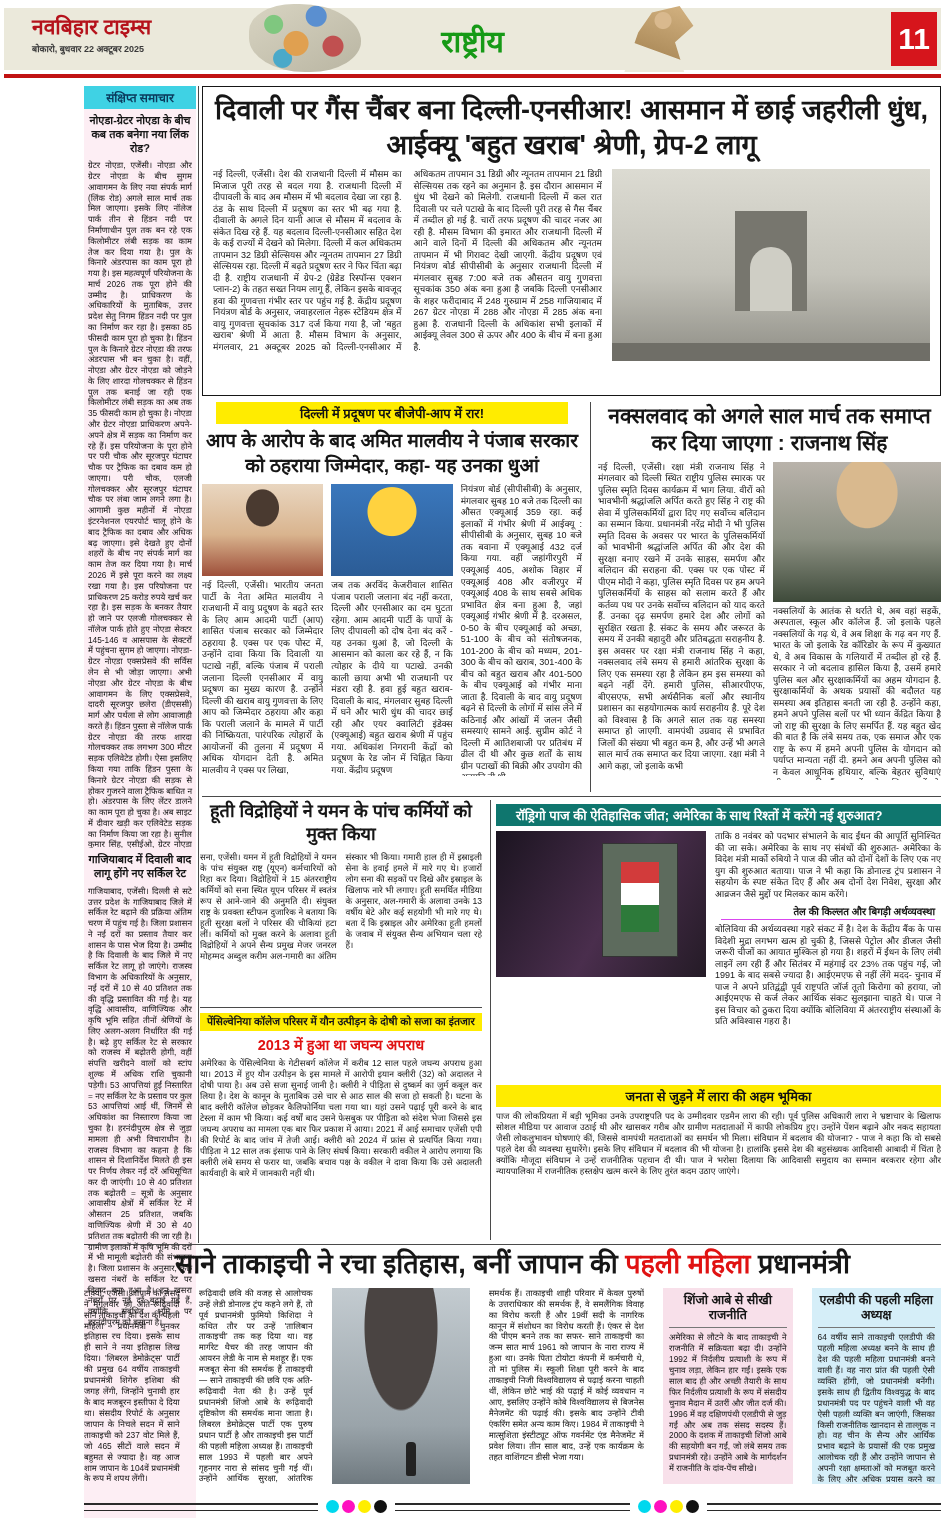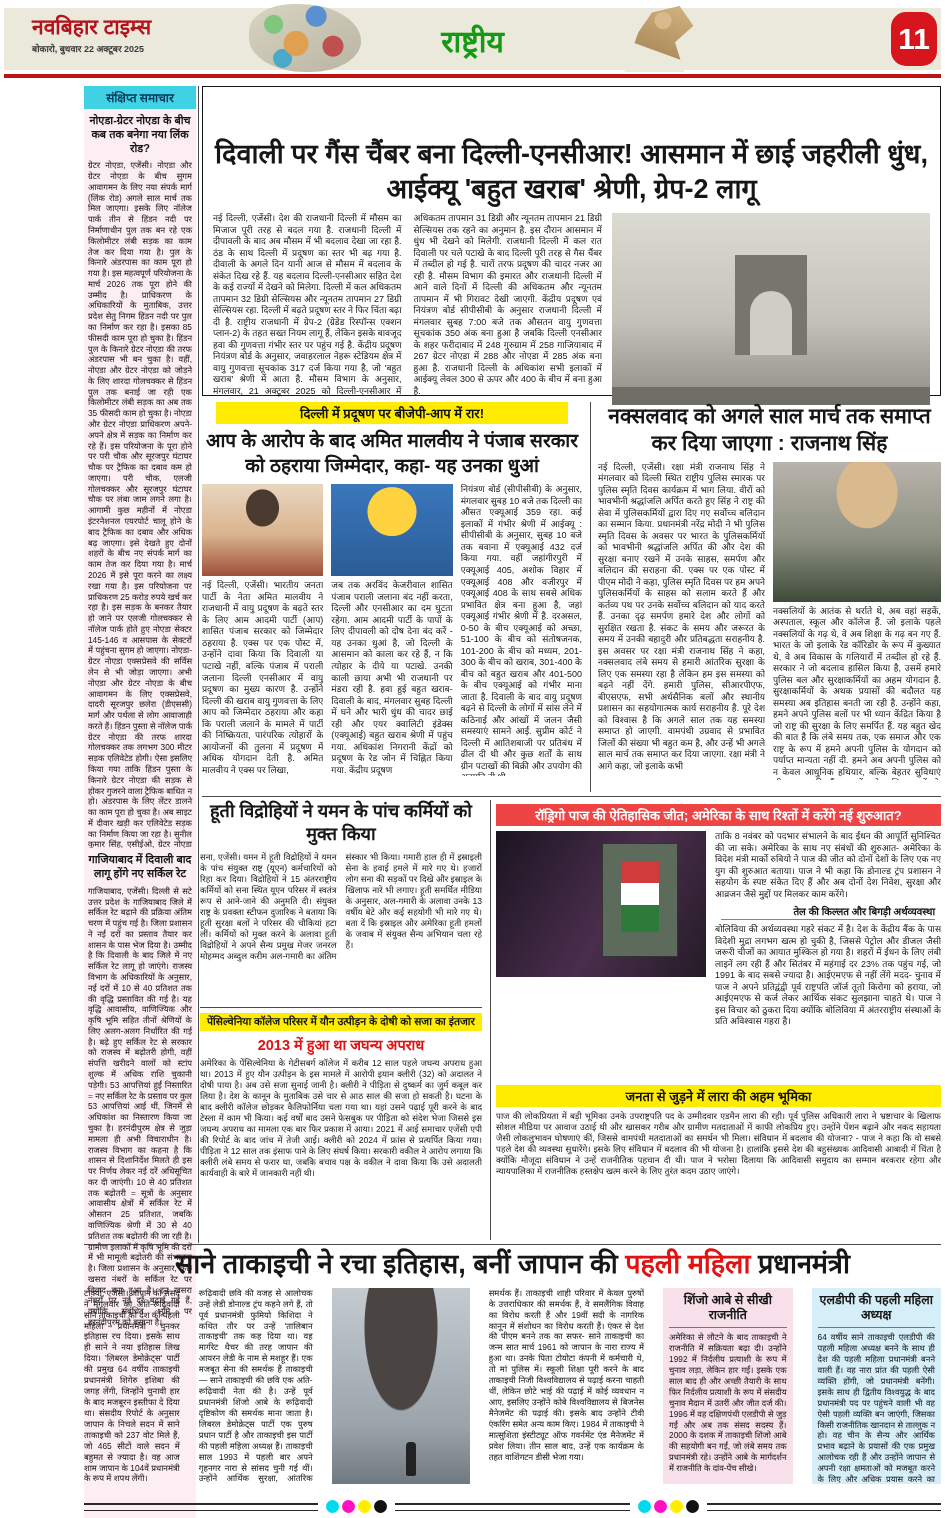--- a/index.html
+++ b/index.html
@@ -19,40 +19,40 @@
       radial-gradient(circle at 42% 58%,#e0a050 0 12px,transparent 13px),
       radial-gradient(circle at 75% 62%,#c05050 0 10px,transparent 11px),
       radial-gradient(circle at 30% 80%,#4aa9c9 0 9px,transparent 10px),
       linear-gradient(150deg,#d8d4c2,#b9b5a2);}
   .statue{position:absolute;left:602px;top:-2px;width:92px;height:66px;
     background:
       radial-gradient(circle at 62% 22%,#d9b98e 0 8px,transparent 9px),
       linear-gradient(200deg,#cfae7d 10%,#b08f5e 60%,#ebe9db 61%);
     clip-path:polygon(20% 100%,35% 40%,50% 10%,80% 0,95% 30%,75% 55%,85% 100%);}
   .pageno{position:absolute;right:4px;top:4px;width:46px;height:54px;background:#d6151c;color:#fff;
-    font-size:30px;font-weight:900;display:flex;align-items:center;justify-content:center;border-radius:15px;}
+    font-size:30px;font-weight:900;display:flex;align-items:center;justify-content:center;}
   .hdr-rule{position:absolute;left:4px;top:74px;width:937px;height:4px;background:#c11212;}
 
   
   .body-txt{font-size:9px;line-height:1.28;text-align:justify;overflow:hidden;}
   .rule-v{position:absolute;width:0;border-left:1px solid #4a4a4a;}
   .rule-h{position:absolute;height:0;border-top:1px solid #4a4a4a;}
   .ph{position:relative;overflow:hidden;flex:none;}
 
   
   .sidebar{position:absolute;left:84px;top:86px;width:112px;height:1467px;background:#fdeef4;display:flex;flex-direction:column;}
   .sb-head{background:#3fd2e4;color:#0a3a5c;font-weight:900;font-size:12px;text-align:center;padding:3px 1px;}
   .sb-hl{font-weight:900;font-size:11px;line-height:1.25;text-align:center;padding:5px 3px;}
   .sb-body{font-size:8.3px;line-height:1.3;text-align:justify;padding:0 4px;overflow:hidden;}
   .sb-b1{height:688px;}
   .sb-b2{flex:1;}
 
   
   .lead{position:absolute;left:202px;top:86px;width:739px;height:310px;border:1.5px solid #161616;box-sizing:border-box;padding:6px 10px;}
-  .lead-hl{font-size:27px;line-height:1.28;font-weight:900;text-align:center;margin-top:44px;}
+  .lead-hl{font-size:27px;line-height:1.28;font-weight:900;text-align:center;}
   .lead-row{display:flex;gap:10px;margin-top:7px;}
   .lead-body{flex:1;column-count:2;column-gap:12px;height:196px;}
   .smog{width:318px;height:192px;background:linear-gradient(180deg,#dcdbd2 0%,#c4c3ba 55%,#8e8d85 100%);}
   .gate{position:absolute;left:50%;top:22%;transform:translateX(-50%);width:72px;height:100px;background:#77766e;}
   .gate::after{content:"";position:absolute;left:15px;top:36px;width:42px;height:64px;background:#cfcec5;border-radius:21px 21px 0 0;}
   .road{position:absolute;left:0;bottom:0;width:100%;height:18px;background:#6f6e67;}
 
   
   .bjp{position:absolute;left:202px;top:402px;width:380px;height:390px;overflow:hidden;}
   .strap-y{background:#ffec00;color:#111;font-weight:900;font-size:13px;text-align:center;padding:2px 4px;margin:0 14px;}
@@ -79,21 +79,21 @@
   .hou-hl{font-size:18px;line-height:1.3;font-weight:900;text-align:center;margin-bottom:5px;}
   .hou-body{column-count:2;column-gap:9px;height:148px;font-size:8.6px;}
   .penn{margin-top:7px;border-top:1px solid #4a4a4a;padding-top:5px;}
   .penn-hl{background:#ffec00;font-weight:900;font-size:10.6px;line-height:1.3;text-align:center;padding:2px 2px;}
   .penn-sub{color:#e01212;font-weight:900;font-size:14.5px;text-align:center;margin:3px 0 4px;}
   .penn-body{font-size:8.6px;height:168px;}
 
   
   .bol{position:absolute;left:496px;top:800px;width:445px;height:440px;overflow:hidden;}
   .bol-hl{font-size:36px;line-height:1.15;font-weight:900;text-align:center;letter-spacing:1px;}
-  .strap-r{background:#ef4444;color:#ffffff;font-weight:900;font-size:13px;text-align:center;padding:2px 20px;margin-top:4px;}
+  .strap-r{background:#0f766e;color:#ffffff;font-weight:900;font-size:13px;padding:2px 20px;margin-top:4px;}
   .bol-row{display:flex;gap:9px;margin-top:5px;height:250px;}
   .bol-left{width:210px;display:flex;flex-direction:row;gap:4px;}
   .p-ballot{width:210px;height:146px;background:linear-gradient(120deg,#1b1420 0%,#4a2e4d 55%,#241b26 100%);}
   .card{position:absolute;right:28px;top:12px;width:74px;height:112px;background:#5d6b5d;border:1px solid #333;}
   .card::after{content:"";position:absolute;left:18px;top:18px;width:38px;height:70px;background:linear-gradient(180deg,#d23b3b 0 30%,#ffffff 30% 62%,#2d7a3a 62% 100%);}
   .bol-left .body-txt{flex:1;font-size:8.6px;}
   .bol-right{flex:1;overflow:hidden;font-size:8.6px;}
   .bol-sub{font-weight:900;font-size:10px;text-align:right;border-bottom:1px solid #d946ef;margin:4px 6px 4px;padding-bottom:1px;}
   .bol-bot{margin-top:4px;font-size:8.6px;height:78px;}
 

